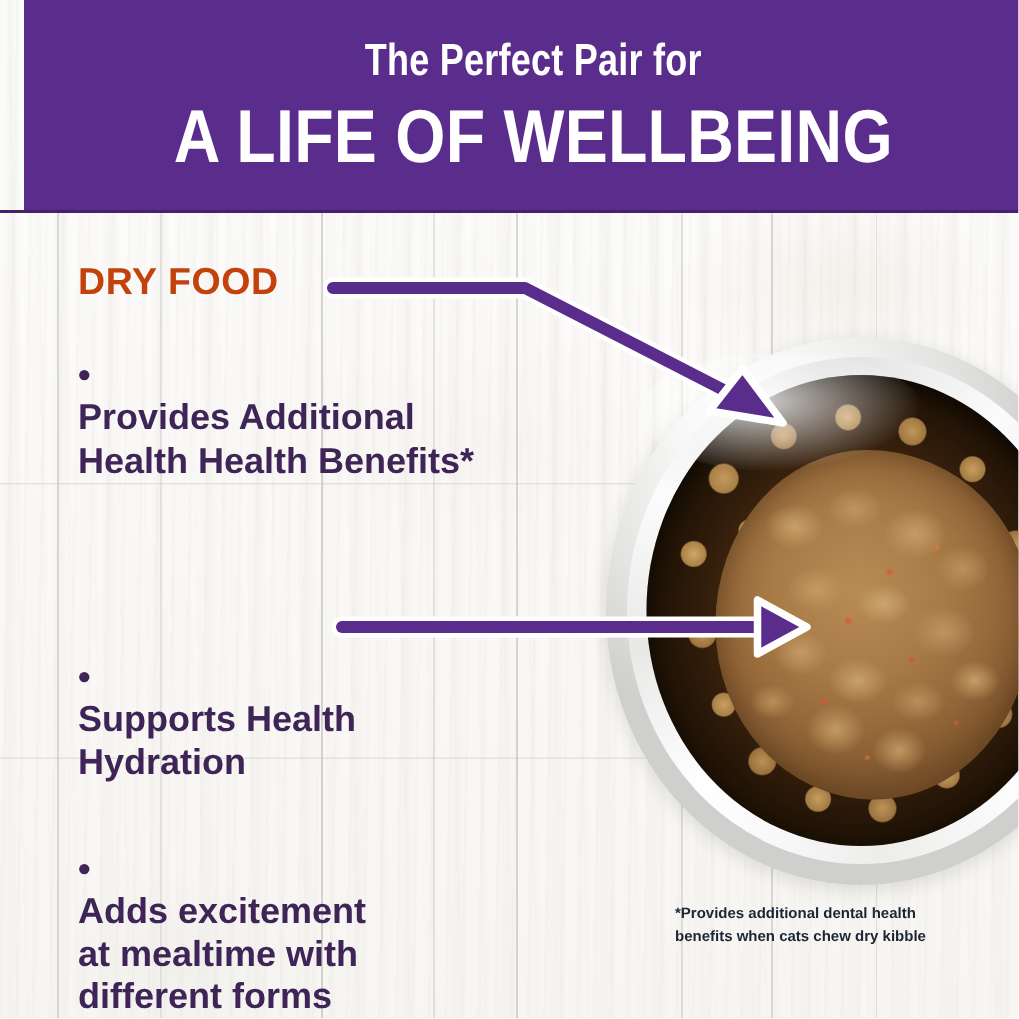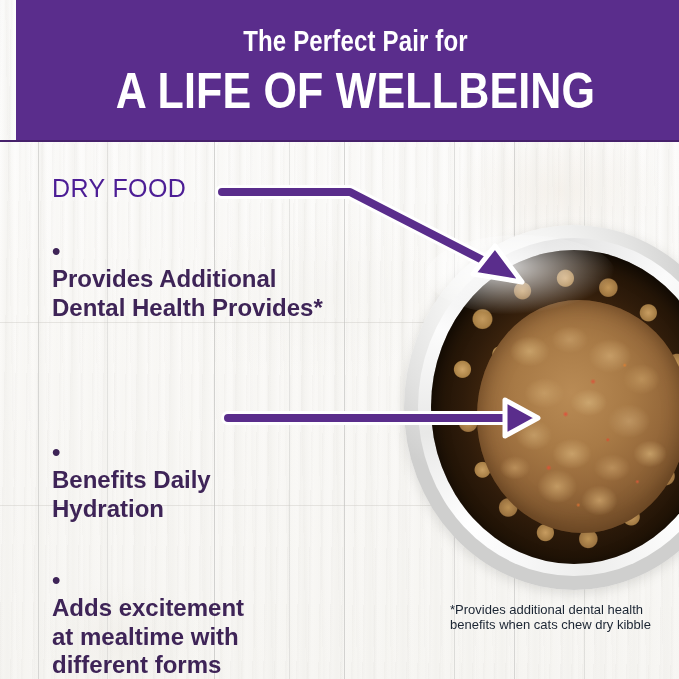--- a/index.html
+++ b/index.html
@@ -225,23 +225,23 @@
     pointer-events: none;
   }
 
   
   .col {
     position: absolute;
     left: 52px;
     width: 360px;
   }
   .sec-head {
-    color: #4c1d95;
+    color: #c2410c;
     font-size: 25px;
-    font-weight: 400;
+    font-weight: 700;
     letter-spacing: 0.4px;
     line-height: 28px;
   }
   .bullets { margin-top: 6px; }
   .bullet {
     color: #3E2457;
     font-size: 24px;
     line-height: 28.5px;
     font-weight: 600;
     margin-bottom: 14px;
@@ -263,23 +263,23 @@
     pointer-events: none;
   }
 
   
   .footnote {
     position: absolute;
     left: 450px;
     top: 603px;
     width: 215px;
     color: #1B2533;
-    font-size: 13px;
+    font-size: 10px;
     line-height: 14.5px;
-    font-weight: 400;
+    font-weight: 700;
     white-space: pre-line;
   }
 </style>
 </head>
 <body>
 
 <div id="page">
 
   <div class="wood-bg"></div>
   <div class="plank-h" style="top:322px"></div>
@@ -315,30 +315,30 @@
       <polygon points="538,418 505,400 505,436" fill="#5A2D8C" stroke="#FFFFFF" stroke-width="5" stroke-linejoin="round"></polygon>
     </g>
   </svg>
 
   <div class="col" id="dry-section">
     <div class="sec-head">DRY FOOD</div>
     <div class="bullets">
       <div class="bullet">
         <span class="dot">•</span>
         <span>Provides Additional
-Dental Health Provides*</span>
+Health Health Benefits*</span>
       </div>
     </div>
   </div>
 
   <div class="col" id="wet-section">
     <div class="bullets">
       <div class="bullet">
         <span class="dot">•</span>
-        <span>Benefits Daily
+        <span>Supports Health
 Hydration</span>
       </div>
       <div class="bullet">
         <span class="dot">•</span>
         <span>Adds excitement
 at mealtime with
 different forms
 and flavors</span>
       </div>
     </div>

